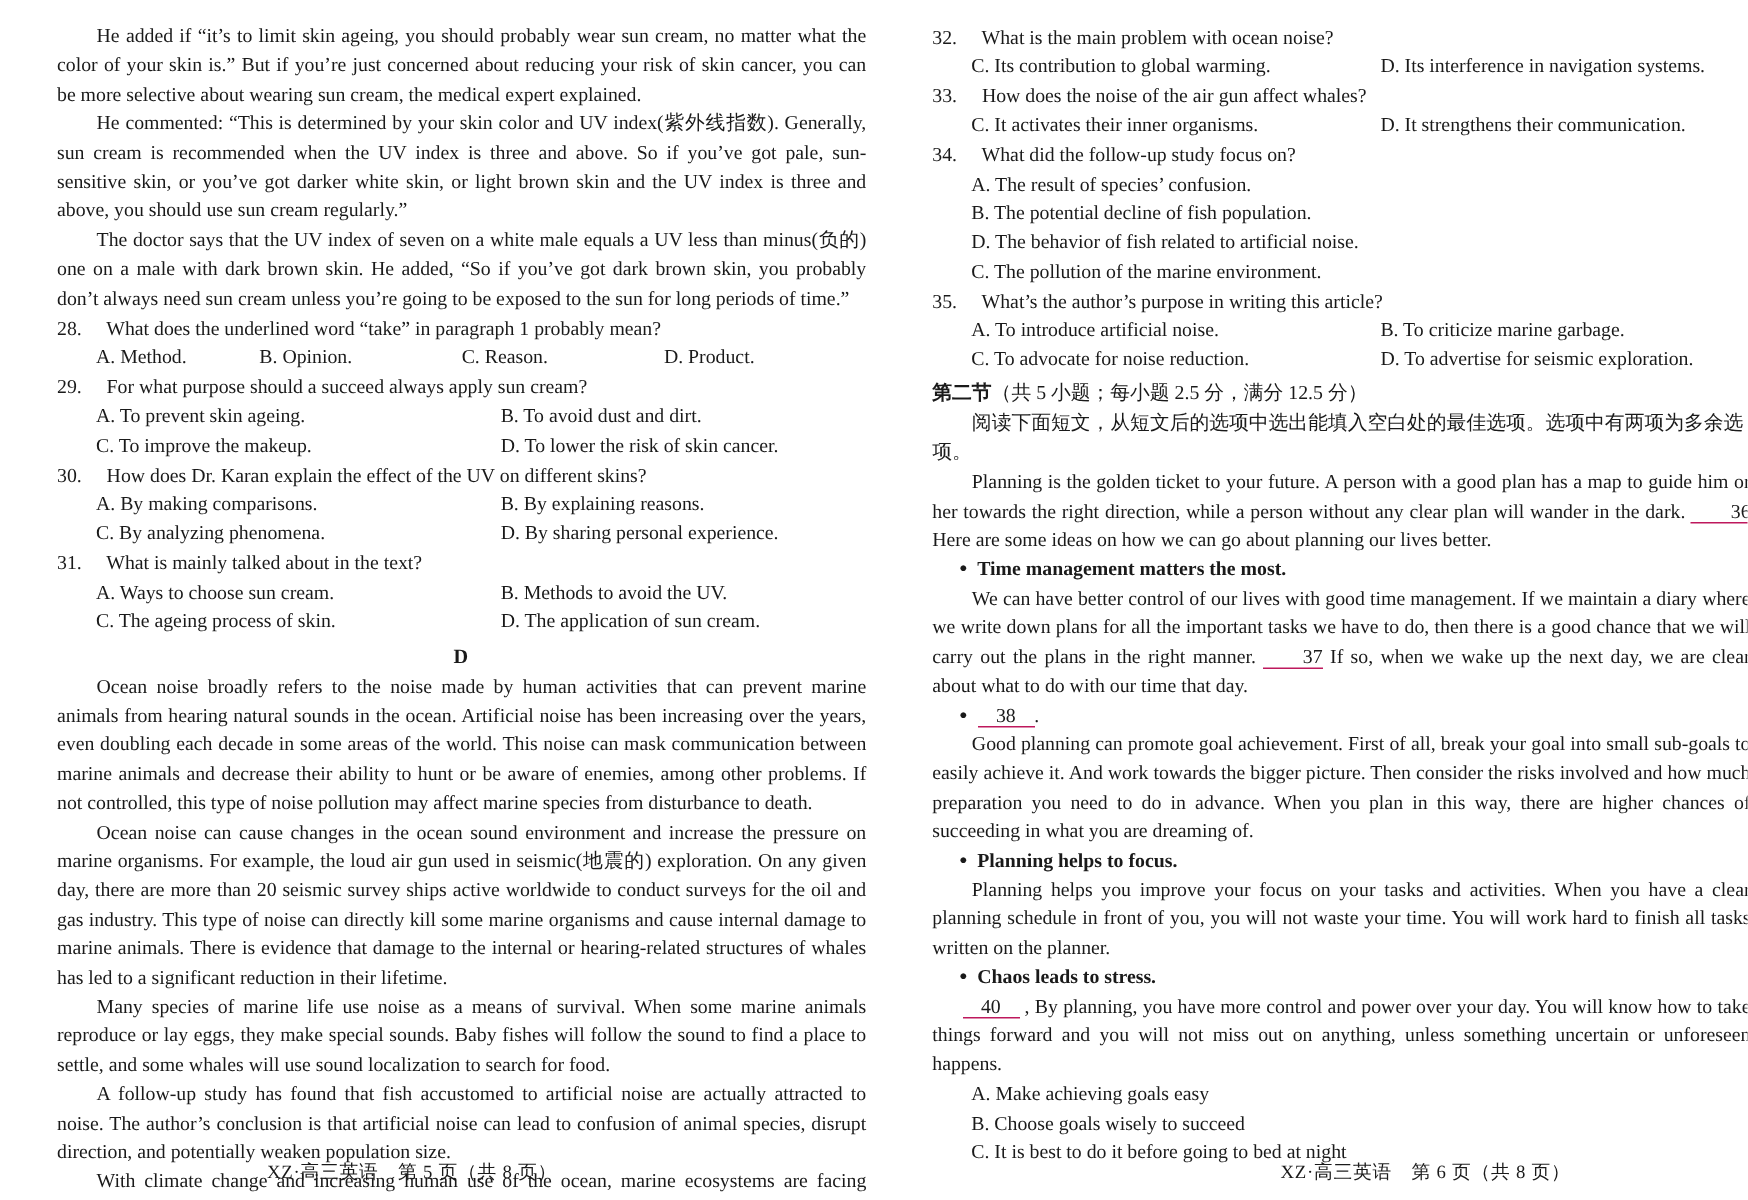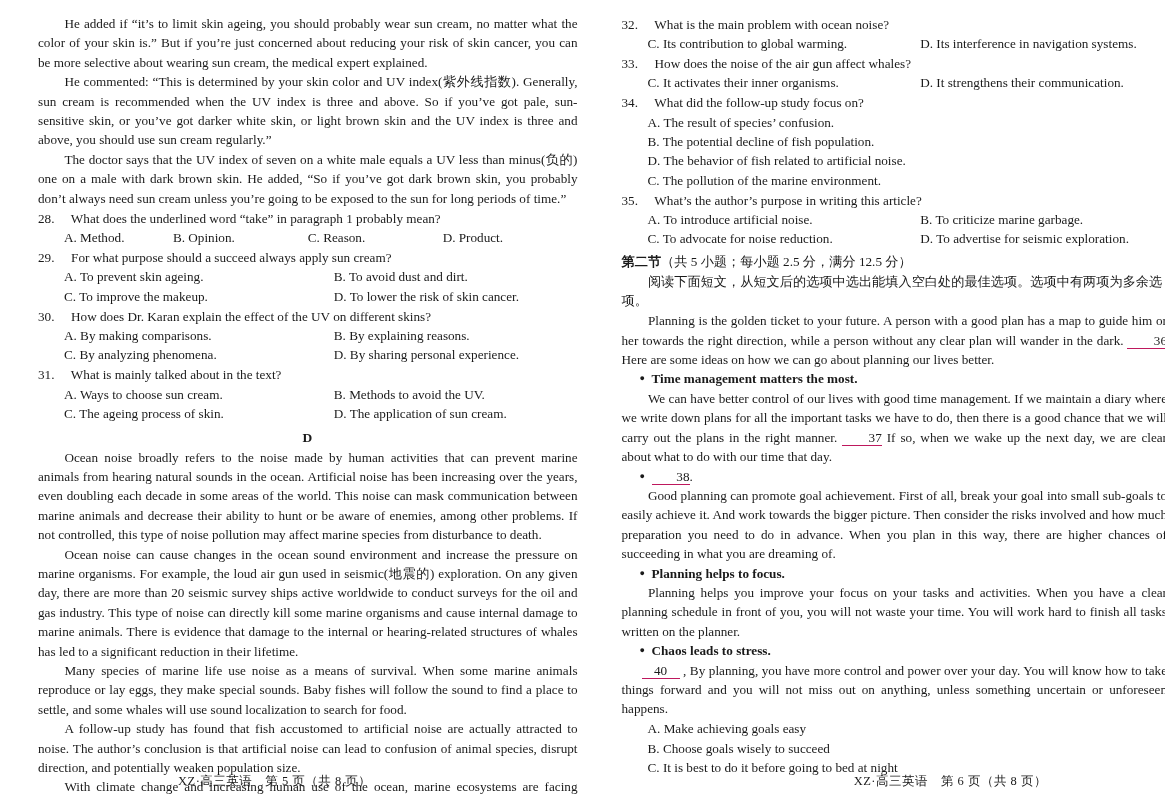--- a/index.html
+++ b/index.html
@@ -253,21 +253,21 @@
 
     <div class="bullet">Time management matters the most.</div>
 
     <p class="indent">
       <span>We can have better control of our lives with good time management. If we maintain a diary where we write down plans for all the important tasks we have to do, then there is a good chance that we will carry out the plans in the right manner.</span>
       <span class="blank">37</span>
       <span>If so, when we wake up the next day, we are clear about what to do with our time that day.</span>
     </p>
 
     <div class="bullet">
-      <span class="blank" style="font-weight:normal;text-align:right;">38</span><span style="font-weight:normal;">.</span>
+      <span class="blank" style="font-weight:normal;">38</span><span style="font-weight:normal;">.</span>
     </div>
 
     <p class="indent">Good planning can promote goal achievement. First of all, break your goal into small sub-goals to easily achieve it. And work towards the bigger picture. Then consider the risks involved and how much preparation you need to do in advance. When you plan in this way, there are higher chances of succeeding in what you are dreaming of.</p>
 
     <div class="bullet">Planning helps to focus.</div>
 
     <p class="indent">Planning helps you improve your focus on your tasks and activities. When you have a clear planning schedule in front of you, you will not waste your time. You will work hard to finish all tasks written on the planner.</p>
 
     <div class="bullet">Chaos leads to stress.</div>
 

